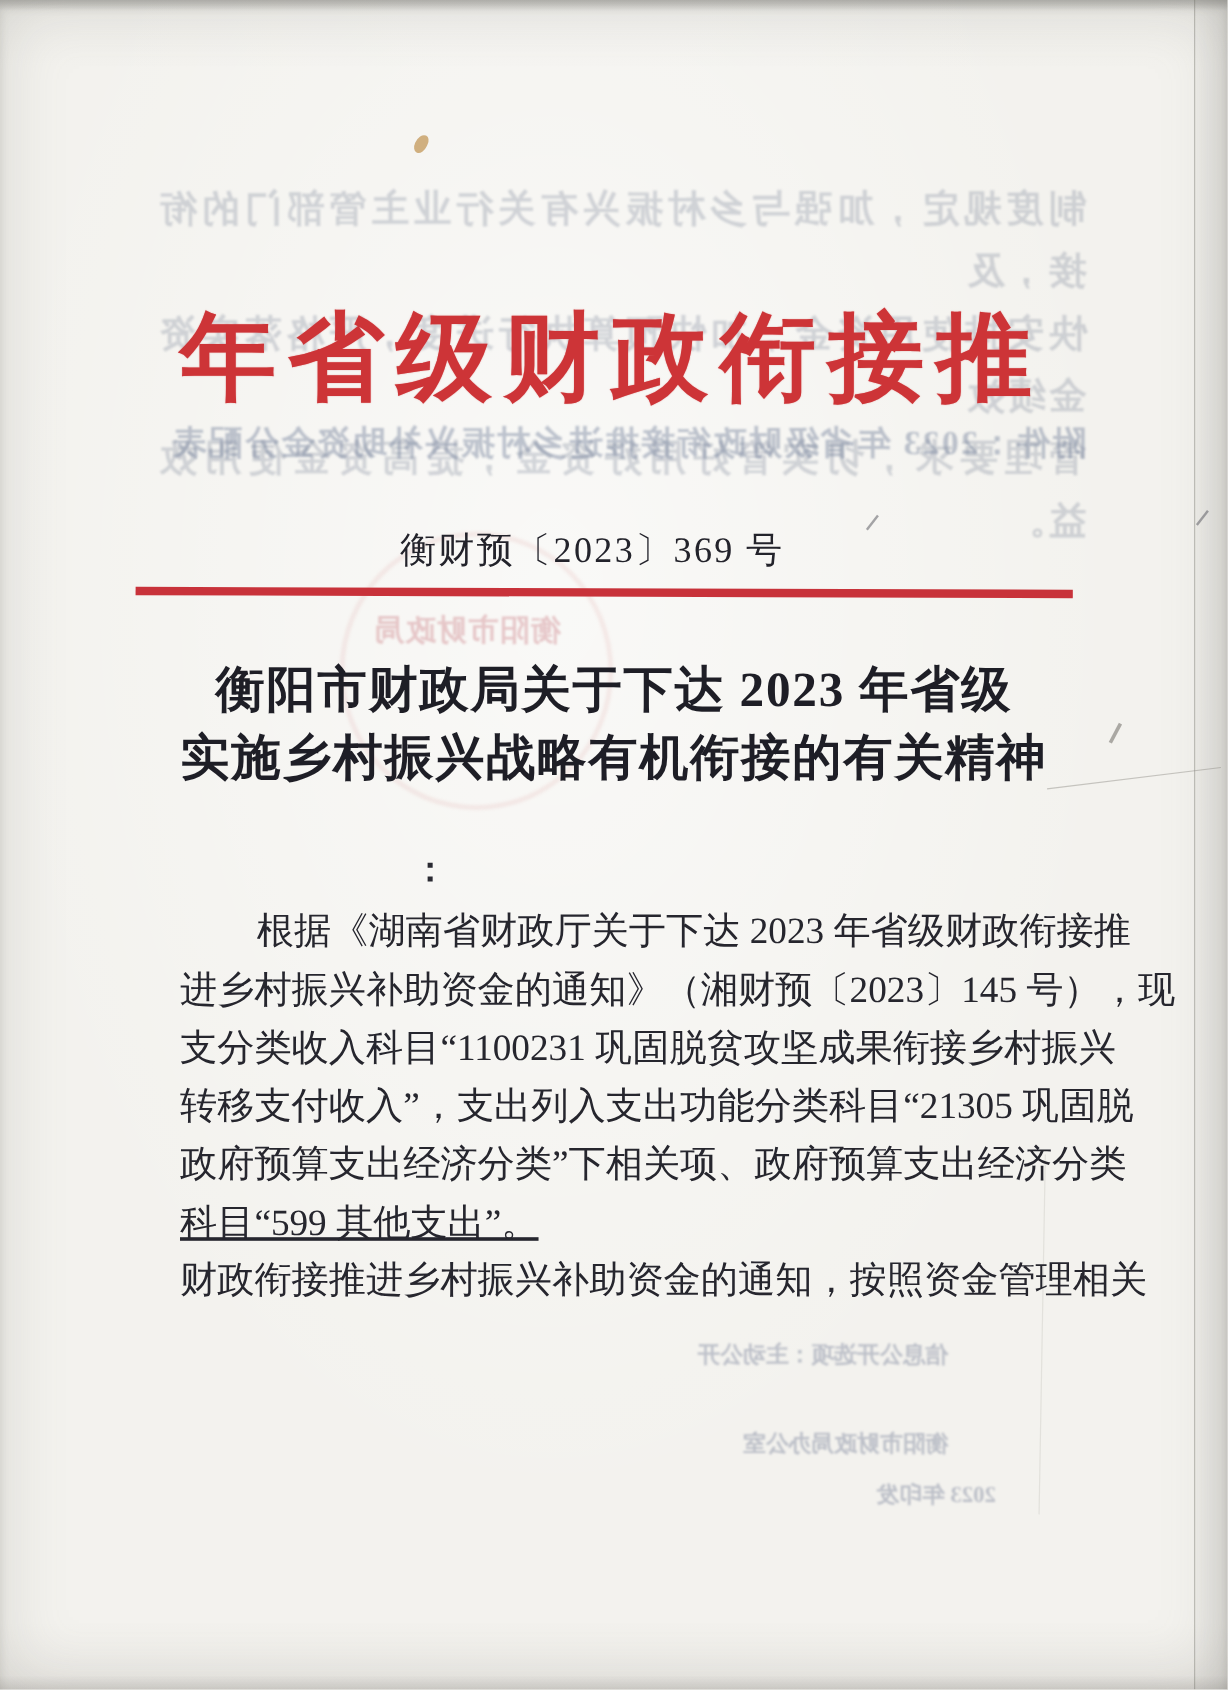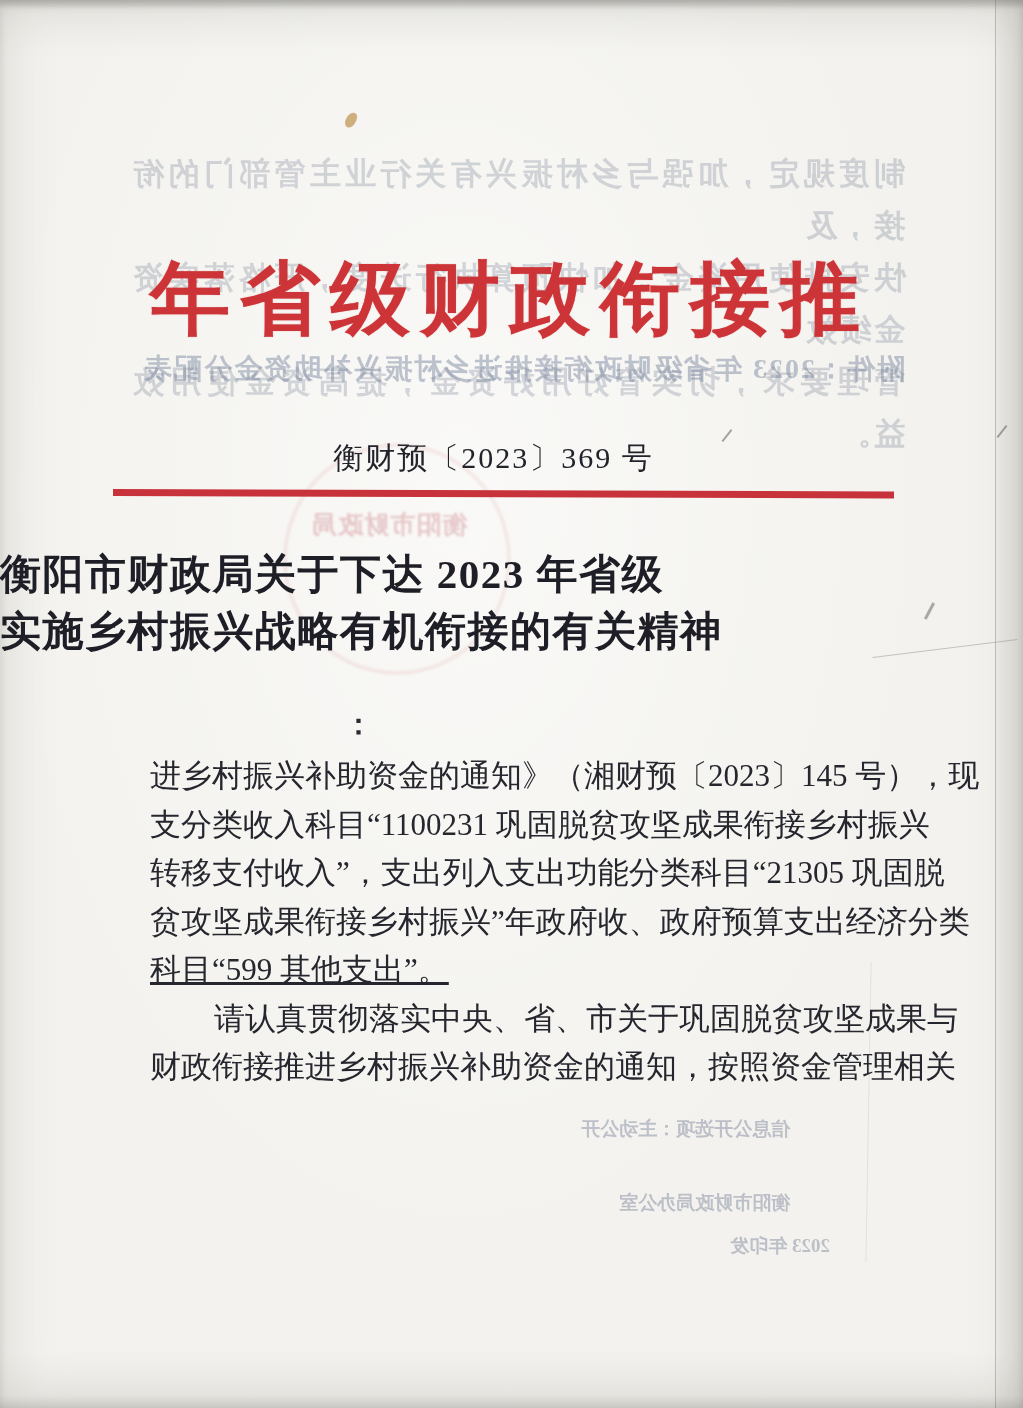--- a/index.html
+++ b/index.html
@@ -75,21 +75,21 @@
     text-align: center; transform: translateX(-18px);
     font-size: 30px; letter-spacing: 2px; color: #23232b; z-index: 2;
   }
   .red-rule {
     position: absolute; left: 113px; top: 489px; width: 781px; height: 7px;
     background: #c8323a; transform: rotate(0.18deg); transform-origin: left center;
     z-index: 2;
   }
   .doc-title {
     position: absolute; left: 0; top: 546px; width: 1023px;
-    text-align: left; font-size: 41px; font-weight: 700;
+    text-align: center; font-size: 41px; font-weight: 700;
     letter-spacing: 1.5px; line-height: 57px; color: #1e1e26; z-index: 2;
   }
   .addressee {
     position: absolute; left: 344px; top: 705px;
     font-size: 29px; font-weight: 700; color: #2a2a32; z-index: 2;
   }
   .doc-body {
     position: absolute; left: 150px; top: 752px; width: 728px;
     font-size: 31px; color: #26262e; z-index: 2;
   }
@@ -156,26 +156,26 @@
   <div class="red-rule"></div>
 
   <div class="doc-title">
     <div>衡阳市财政局关于下达 2023 年省级</div>
     <div>实施乡村振兴战略有机衔接的有关精神</div>
   </div>
 
   <div class="addressee">：</div>
 
   <div class="doc-body">
+    <div class="body-line indent">根据《湖南省财政厅关于下达 2023 年省级财政衔接推</div>
     <div class="body-line">进乡村振兴补助资金的通知》（湘财预〔2023〕145 号），现</div>
     <div class="body-line">支分类收入科目“1100231 巩固脱贫攻坚成果衔接乡村振兴</div>
     <div class="body-line">转移支付收入”，支出列入支出功能分类科目“21305 巩固脱</div>
-    <div class="body-line">贫攻坚成果衔接乡村振兴”年政府收、政府预算支出经济分类</div>
+    <div class="body-line">政府预算支出经济分类”下相关项、政府预算支出经济分类</div>
     <div class="body-line no-justify">科目“599 其他支出”。</div>
-    <div class="body-line indent">请认真贯彻落实中央、省、市关于巩固脱贫攻坚成果与</div>
     <div class="body-line">财政衔接推进乡村振兴补助资金的通知，按照资金管理相关</div>
   </div>
 
   <div class="bleed footer-bleed fb-1">
     <span class="mirror">信息公开选项：主动公开</span>
   </div>
   <div class="bleed footer-bleed fb-2">
     <span class="mirror">衡阳市财政局办公室</span>
   </div>
   <div class="bleed footer-bleed fb-3">

